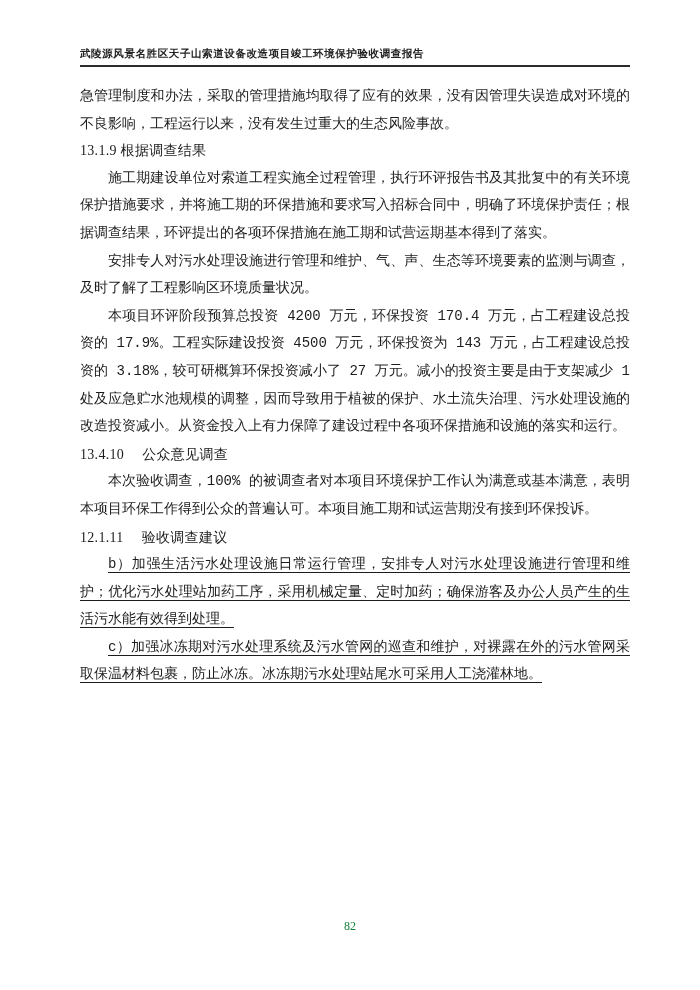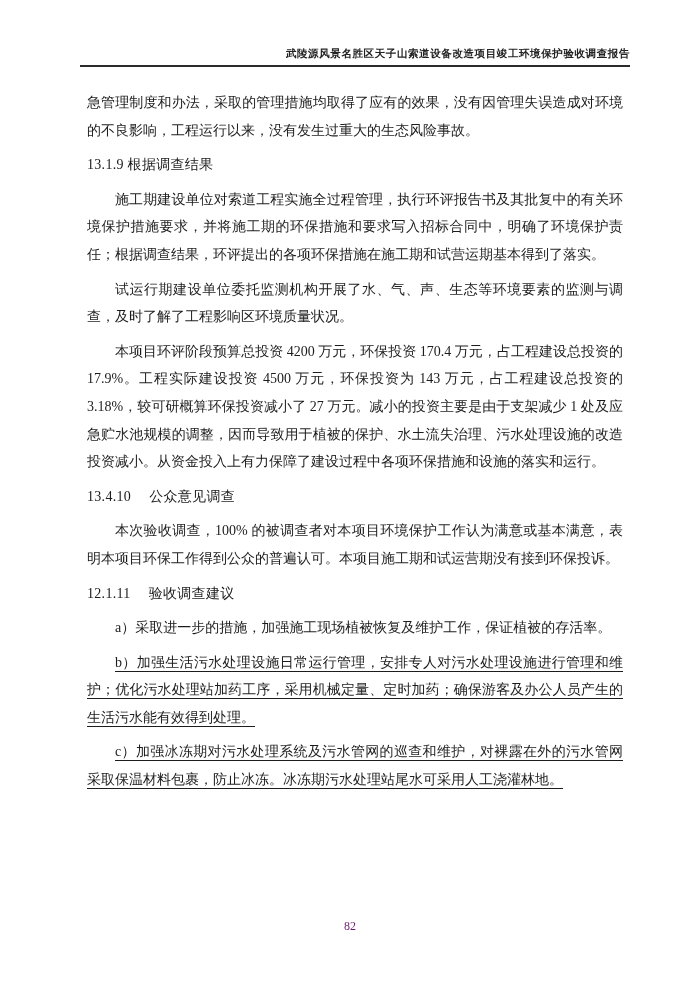--- a/index.html
+++ b/index.html
@@ -18,21 +18,20 @@
     box-sizing: border-box;
   }
   .header {
     position: absolute;
     top: 0;
     left: 80px;
     right: 70px;
   }
   .header-title {
     padding-top: 47px;
-    text-align: right;
     font-family: "Liberation Sans", "DejaVu Sans", sans-serif;
     font-weight: bold;
     font-size: 10.5px;
     letter-spacing: 0.6px;
     color: #222222;
   }
   .header-rule {
     margin-top: 4px;
     border: none;
     border-bottom: 2px solid #2b2b2b;
@@ -41,64 +40,64 @@
   .content {
     position: absolute;
     top: 82px;
     left: 80px;
     right: 70px;
     font-size: 14px;
     line-height: 27.6px;
     text-align: justify;
   }
   .content p {
-    margin: 7px;
+    margin: 0;
   }
   .indent {
     text-indent: 2em;
+    font-family: Liberation Mono, monospace;
   }
   .heading {
     text-indent: 0;
     letter-spacing: 0.3px;
   }
   .underline {
     text-decoration: underline;
     text-decoration-thickness: 1px;
     text-underline-offset: 4px;
   }
   .footer {
     position: absolute;
     bottom: 56px;
     left: 0;
     width: 100%;
     text-align: center;
     font-size: 12px;
-    color: #701a75;
+    color: #15803d;
   }
 </style>
 </head>
 <body>
 
 <div class="page">
 
   <div class="header">
     <div class="header-title">武陵源风景名胜区天子山索道设备改造项目竣工环境保护验收调查报告</div>
     <div class="header-rule"></div>
   </div>
 
   <div class="content">
     <p>急管理制度和办法，采取的管理措施均取得了应有的效果，没有因管理失误造成对环境的不良影响，工程运行以来，没有发生过重大的生态风险事故。</p>
     <p class="heading">13.1.9 根据调查结果</p>
     <p class="indent">施工期建设单位对索道工程实施全过程管理，执行环评报告书及其批复中的有关环境保护措施要求，并将施工期的环保措施和要求写入招标合同中，明确了环境保护责任；根据调查结果，环评提出的各项环保措施在施工期和试营运期基本得到了落实。</p>
-    <p class="indent">试运行期建设单位委托监测机构开展了水、气、声、生态等环境要素的监测与调查，及时了解了工程影响区环境质量状况。</p>
+    <p class="indent">安排专人对污水处理设施进行管理和维护、气、声、生态等环境要素的监测与调查，及时了解了工程影响区环境质量状况。</p>
     <p class="indent">本项目环评阶段预算总投资 4200 万元，环保投资 170.4 万元，占工程建设总投资的 17.9%。工程实际建设投资 4500 万元，环保投资为 143 万元，占工程建设总投资的 3.18%，较可研概算环保投资减小了 27 万元。减小的投资主要是由于支架减少 1 处及应急贮水池规模的调整，因而导致用于植被的保护、水土流失治理、污水处理设施的改造投资减小。从资金投入上有力保障了建设过程中各项环保措施和设施的落实和运行。</p>
     <p class="heading">13.4.10　 公众意见调查</p>
     <p class="indent">本次验收调查，100% 的被调查者对本项目环境保护工作认为满意或基本满意，表明本项目环保工作得到公众的普遍认可。本项目施工期和试运营期没有接到环保投诉。</p>
     <p class="heading">12.1.11　 验收调查建议</p>
-    <p class="indent">a）采取进一步的措施，加强施工现场植被恢复及维护工作，保证植被的存活率。</p>
     <p class="indent underline">b）加强生活污水处理设施日常运行管理，安排专人对污水处理设施进行管理和维护；优化污水处理站加药工序，采用机械定量、定时加药；确保游客及办公人员产生的生活污水能有效得到处理。</p>
     <p class="indent underline">c）加强冰冻期对污水处理系统及污水管网的巡查和维护，对裸露在外的污水管网采取保温材料包裹，防止冰冻。冰冻期污水处理站尾水可采用人工浇灌林地。</p>
   </div>
 
   <div class="footer">
     <span>82</span>
   </div>
 
 </div>
 

